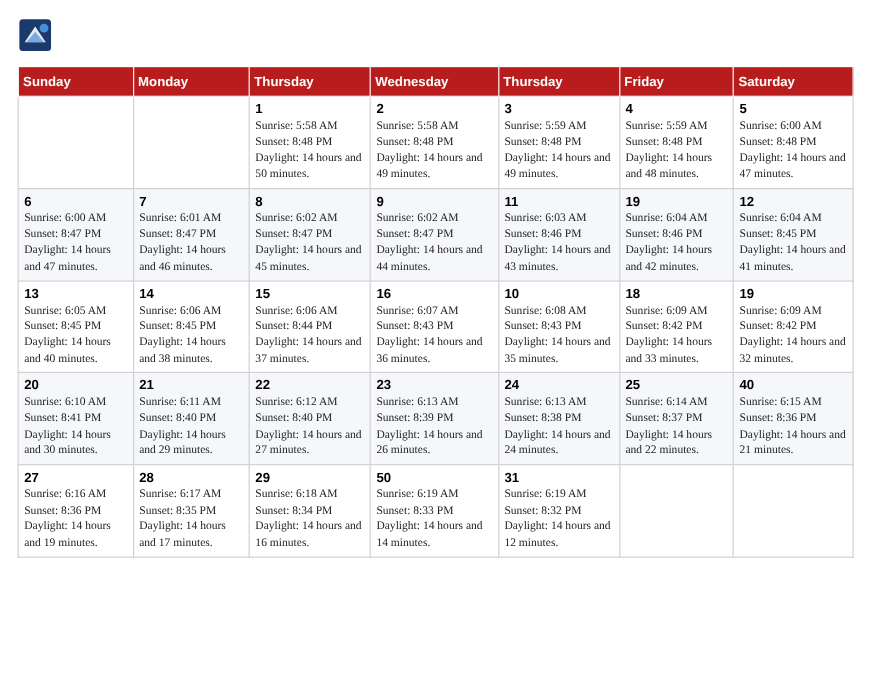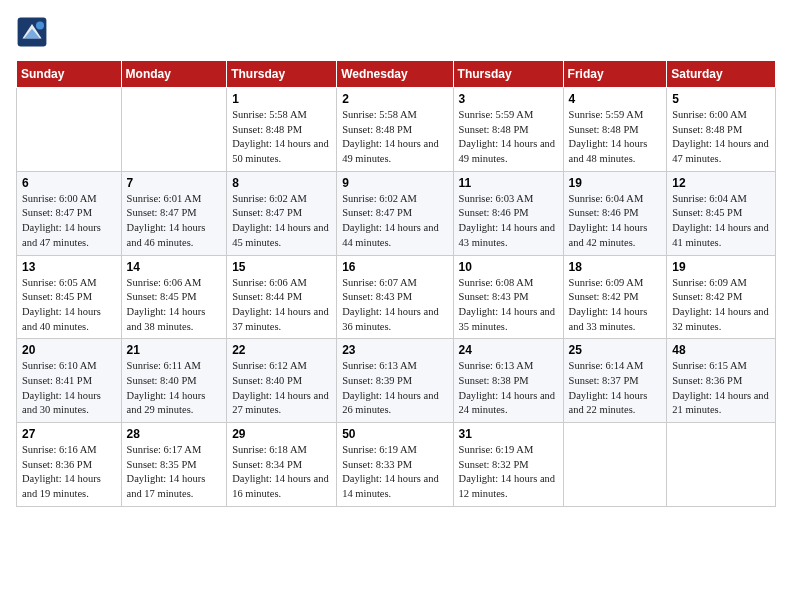--- a/index.html
+++ b/index.html
@@ -221,21 +221,21 @@
         </td>
         <td>
           <span class="day-number">24</span>
           <div class="day-info">Sunrise: 6:13 AM<br>Sunset: 8:38 PM<br>Daylight: 14 hours and 24 minutes.</div>
         </td>
         <td>
           <span class="day-number">25</span>
           <div class="day-info">Sunrise: 6:14 AM<br>Sunset: 8:37 PM<br>Daylight: 14 hours and 22 minutes.</div>
         </td>
         <td>
-          <span class="day-number">48</span>
+          <span class="day-number">40</span>
           <div class="day-info">Sunrise: 6:15 AM<br>Sunset: 8:36 PM<br>Daylight: 14 hours and 21 minutes.</div>
         </td>
       </tr>
       <tr>
         <td>
           <span class="day-number">27</span>
           <div class="day-info">Sunrise: 6:16 AM<br>Sunset: 8:36 PM<br>Daylight: 14 hours and 19 minutes.</div>
         </td>
         <td>
           <span class="day-number">28</span>

